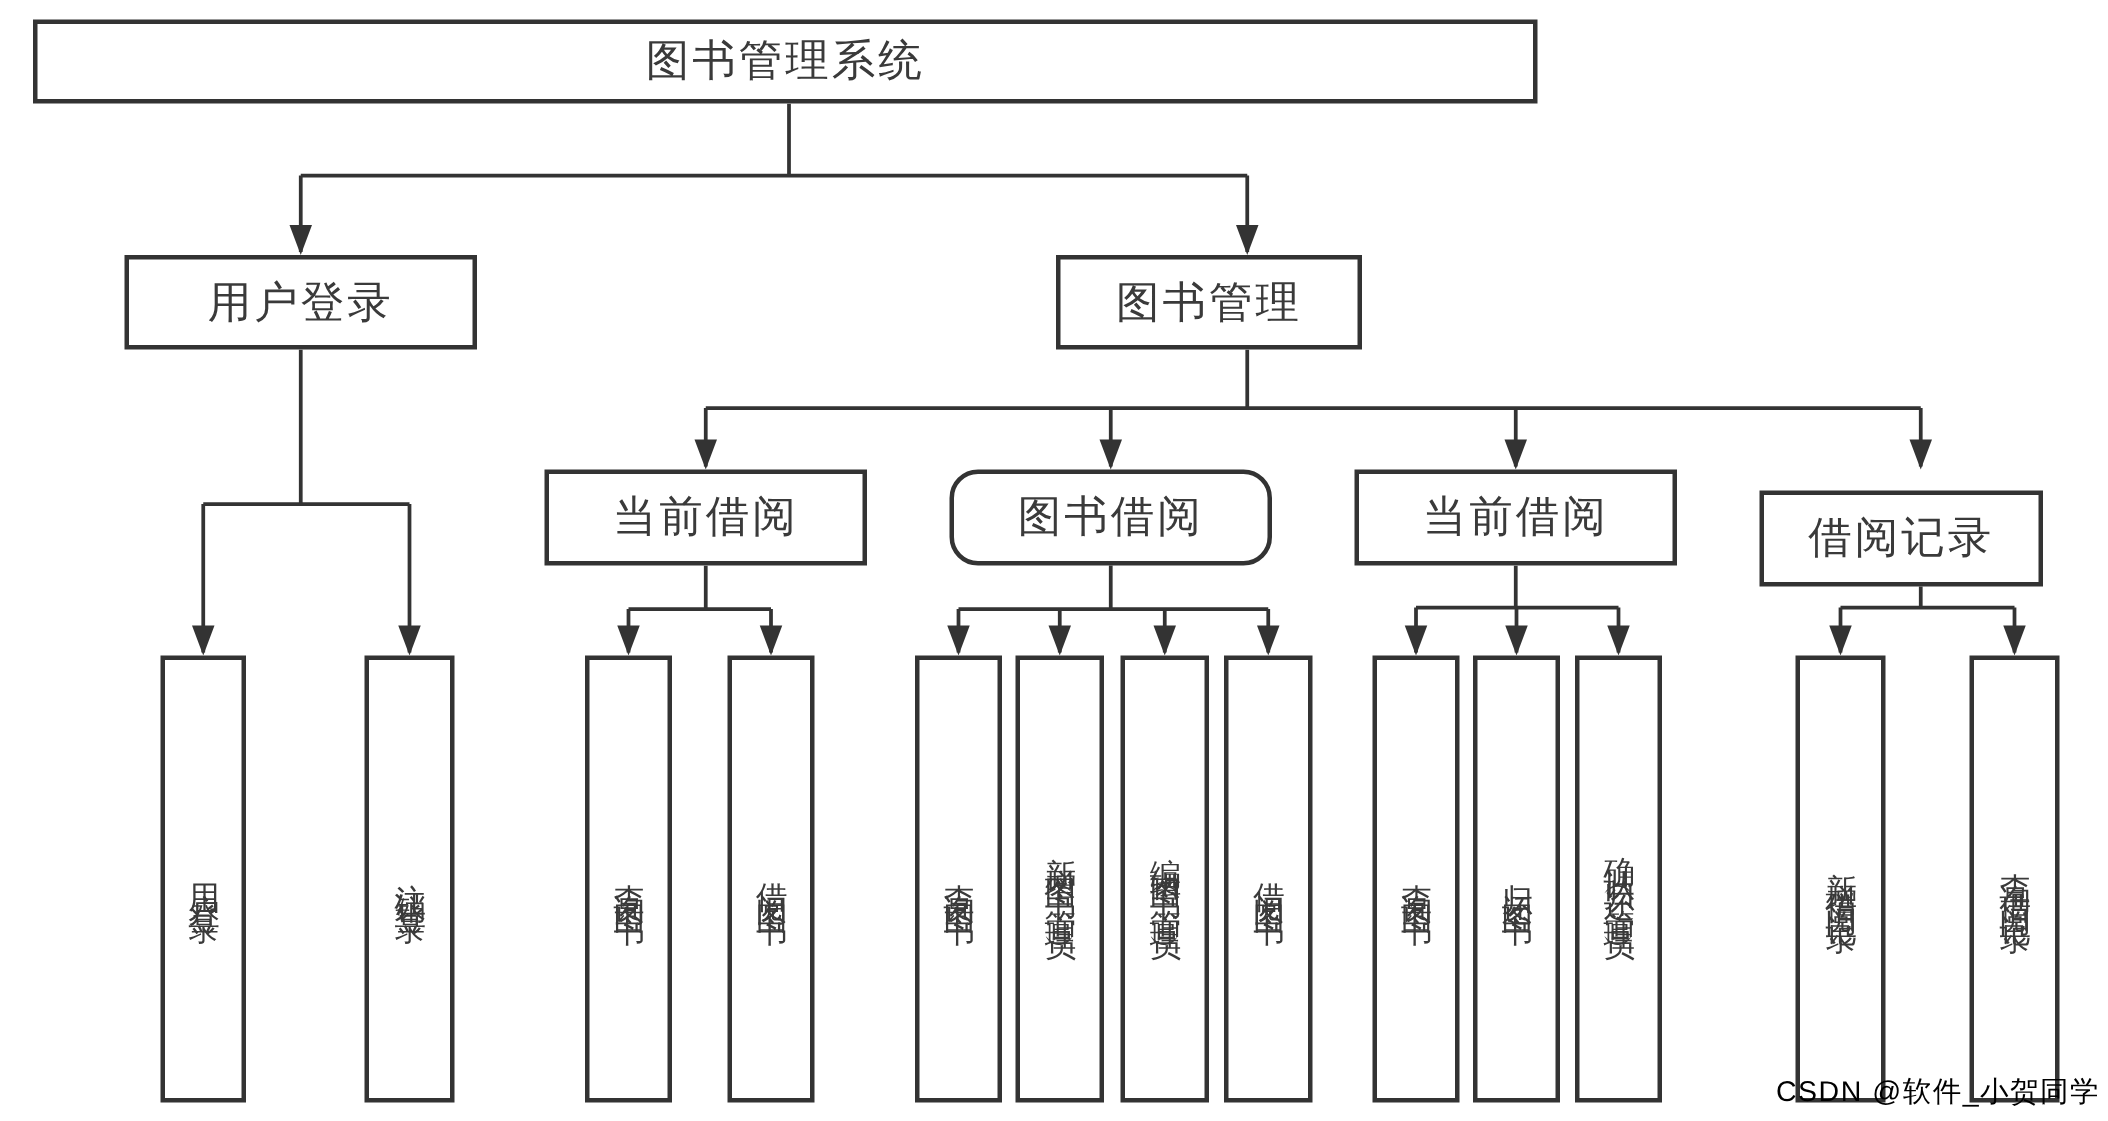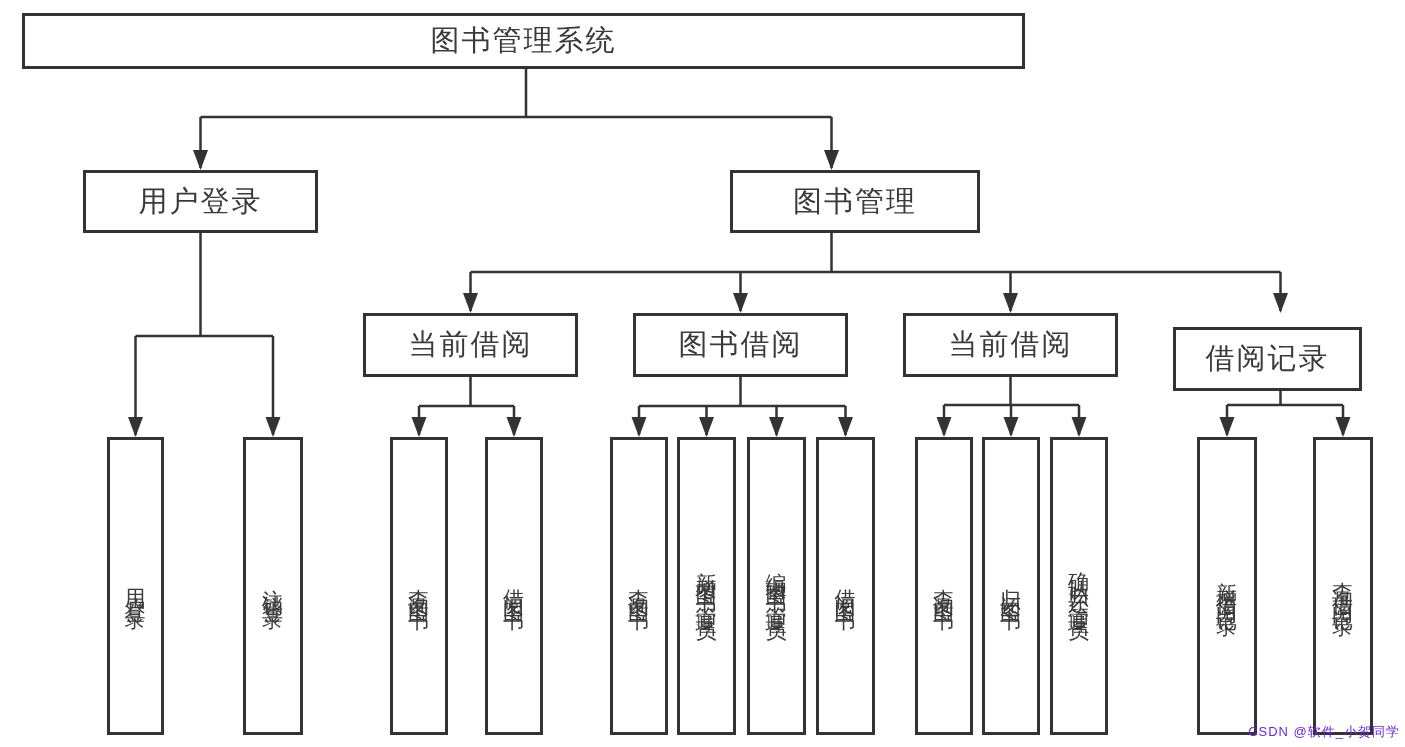--- a/index.html
+++ b/index.html
@@ -51,23 +51,23 @@
     writing-mode: vertical-rl;
     text-orientation: mixed;
     font-size: 21px;
     letter-spacing: 7px;
     line-height: 1;
   }
   .watermark {
     position: absolute;
     right: 5px;
     bottom: 6px;
-    font-size: 13px;
+    font-size: 19px;
     letter-spacing: 1px;
-    color: #6d28d9;
+    color: #000000;
     z-index: 10;
     white-space: nowrap;
   }
 </style>
 </head>
 <body>
 
 <div class="canvas">
 
   <svg class="wires" viewBox="0 0 1405 747">
@@ -110,25 +110,25 @@
       <path d="M1280.5 377 V405 M1227 405 H1343 M1227 405 V435 M1343 405 V435"></path>
       <polygon points="1219.5,417 1234.5,417 1227,437"></polygon>
       <polygon points="1335.5,417 1350.5,417 1343,437"></polygon>
     </g>
   </svg>
 
   <div class="node hnode" style="left:22px; top:13px; width:1003px; height:56px;">图书管理系统</div>
 
   <div class="node hnode" style="left:83px; top:170px; width:235px; height:63px;">用户登录</div>
 
-  <div class="node hnode" style="left:730px; top:170px; width:250px; height:63px;">图书管理</div>
+  <div class="node hnode" style="left:704px; top:170px; width:204px; height:63px;">图书管理</div>
 
   <div class="node hnode" style="left:363px; top:313px; width:215px; height:64px;">当前借阅</div>
 
-  <div class="node hnode" style="left:633px; top:313px; width:215px; height:64px;">图书借阅</div>
+  <div class="node hnode" style="left:633px; top:313px; width:215px; height:64px;border-radius:19px;">图书借阅</div>
 
   <div class="node hnode" style="left:903px; top:313px; width:215px; height:64px;">当前借阅</div>
 
   <div class="node hnode" style="left:1173px; top:327px; width:189px; height:64px;">借阅记录</div>
 
   <div class="node vnode" style="left:107px; top:437px; width:57px; height:298px;">
     <span class="vlabel">用户登录</span>
   </div>
 
   <div class="node vnode" style="left:243px; top:437px; width:60px; height:298px;">

